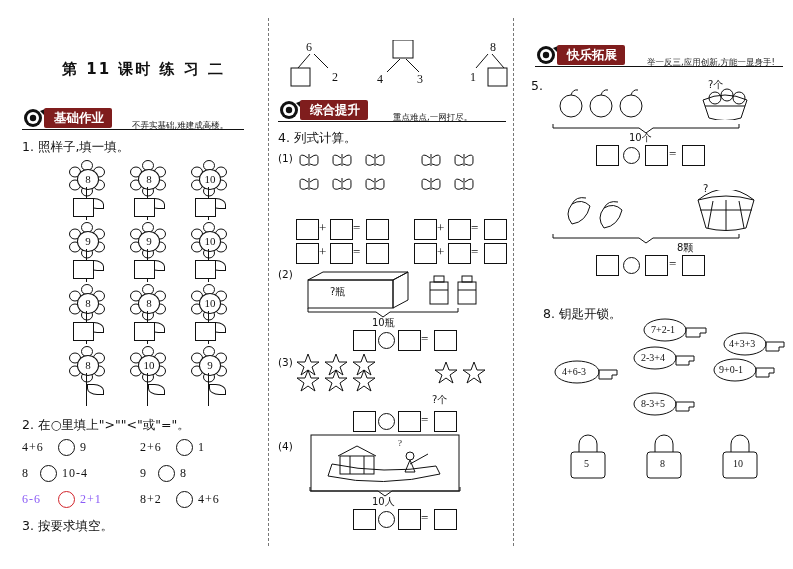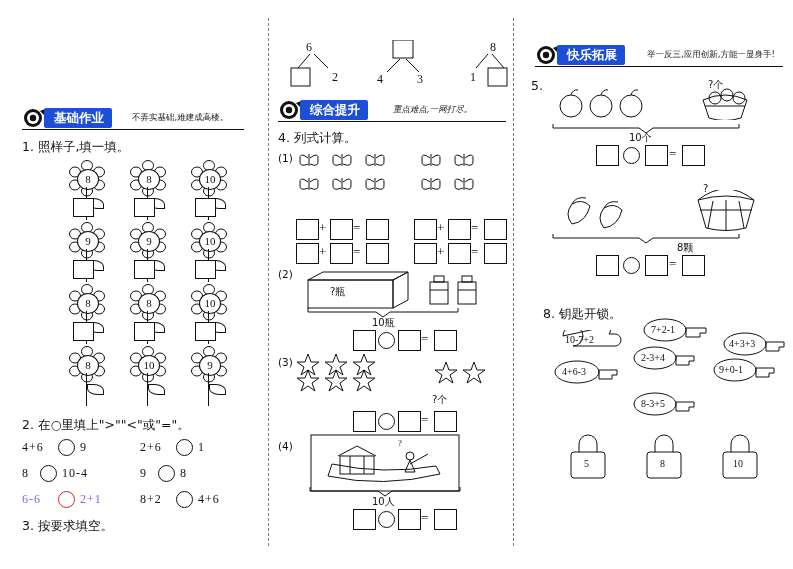--- a/index.html
+++ b/index.html
@@ -31,30 +31,30 @@
     font-size:15px;font-weight:bold;letter-spacing:2px;
     font-family:"DejaVu Sans", sans-serif;
   }
 
   
   .banner{position:absolute;height:22px;}
   .banner .pill{
     position:absolute;left:22px;top:0;
     height:20px;line-height:20px;
     padding:0 8px 0 10px;
-    background:#1d4ed8;color:#fff;
+    background:#7f1d1d;color:#fff;
     font-size:12.5px;font-weight:bold;
     font-family:"DejaVu Sans", sans-serif;
     border-radius:2px;
   }
   .banner .medal{
     position:absolute;left:0;top:0;width:26px;height:20px;
   }
   .banner .sub{
-    position:absolute;top:4px;
+    position:absolute;top:12px;
     font-size:8.5px;color:#222;
     font-family:"DejaVu Sans", sans-serif;
   }
   .banner .rule{
     position:absolute;left:0;top:21px;height:0;border-top:1.4px solid #111;
   }
 
   .qtext{
     position:absolute;font-size:12.5px;
     font-family:"DejaVu Sans", sans-serif;
@@ -105,20 +105,21 @@
 </head>
 <body>
 
 <div class="page">
 
   <div class="divider div1"></div>
   <div class="divider div2"></div>
 
   <div class="col col1">
 
+    <div class="title">第 11 课时  练 习 二</div>
 
     <div class="banner" style="left:22px;top:108px;width:222px;">
       <div class="medal">
         <svg width="26" height="21" viewBox="0 0 26 21">
           <circle cx="11" cy="10" r="9" fill="#111"></circle>
           <circle cx="11" cy="10" r="6" fill="#fff"></circle>
           <circle cx="11" cy="10" r="3.2" fill="#111"></circle>
           <path d="M18 3 L23 1 L22 7 Z" fill="#111"></path>
         </svg>
       </div>
@@ -416,21 +417,21 @@
     <div class="banner" style="left:10px;top:100px;width:228px;">
       <div class="medal">
         <svg width="26" height="21" viewBox="0 0 26 21">
           <circle cx="11" cy="10" r="9" fill="#111"></circle>
           <circle cx="11" cy="10" r="6" fill="#fff"></circle>
           <circle cx="11" cy="10" r="3.2" fill="#111"></circle>
           <path d="M18 3 L23 1 L22 7 Z" fill="#111"></path>
         </svg>
       </div>
       <div class="pill">综合提升</div>
-      <div class="sub" style="left:115px;font-style:italic;">重点难点,一网打尽。</div>
+      <div class="sub" style="left:115px;">重点难点,一网打尽。</div>
       <div class="rule" style="width:228px;"></div>
     </div>
 
     <div class="qtext" style="left:10px;top:130px;">4. 列式计算。</div>
 
     <div class="qtext small" style="left:10px;top:152px;">(1)</div>
 
     <svg style="position:absolute;left:30px;top:150px;" width="110" height="62" viewBox="0 0 110 62">
       <g class="ink">
         <g>
@@ -670,28 +671,20 @@
     <div class="lbl" style="left:116px;top:241px;margin-left:48px;">8颗</div>
 
     <div class="box bx" style="left:83px;top:255px;"></div>
     <div class="circ" style="left:110px;top:257px;"></div>
     <div class="box bx" style="left:132px;top:255px;"></div>
     <div class="opsym" style="left:156px;top:256px;">=</div>
     <div class="box bx" style="left:169px;top:255px;"></div>
 
     <div class="qtext" style="left:30px;top:306px;">8. 钥匙开锁。</div>
 
-    <div class="key" style="left:42px;top:330px;">
-      <svg width="78" height="24" viewBox="0 0 78 24">
-        <g class="ink">
-          <path d="M8 12 a10 10 0 1 1 10 10 l42 0 a6 6 0 0 0 0 -12 l-6 0 a6 6 0 0 0 0 -8 Z" transform="translate(0,-6)"></path>
-        </g>
-      </svg>
-      <div class="keytxt" style="left:10px;top:4px;">10-7+2</div>
-    </div>
 
     <div class="key" style="left:130px;top:318px;">
       <svg width="72" height="24" viewBox="0 0 72 24">
         <g class="ink">
           <ellipse cx="22" cy="12" rx="21" ry="11"></ellipse>
           <path d="M43 10 l20 0 l0 5 l-6 0 l0 4 l-14 0 Z"></path>
         </g>
       </svg>
       <div class="keytxt" style="left:8px;top:6px;">7+2-1</div>
     </div>

